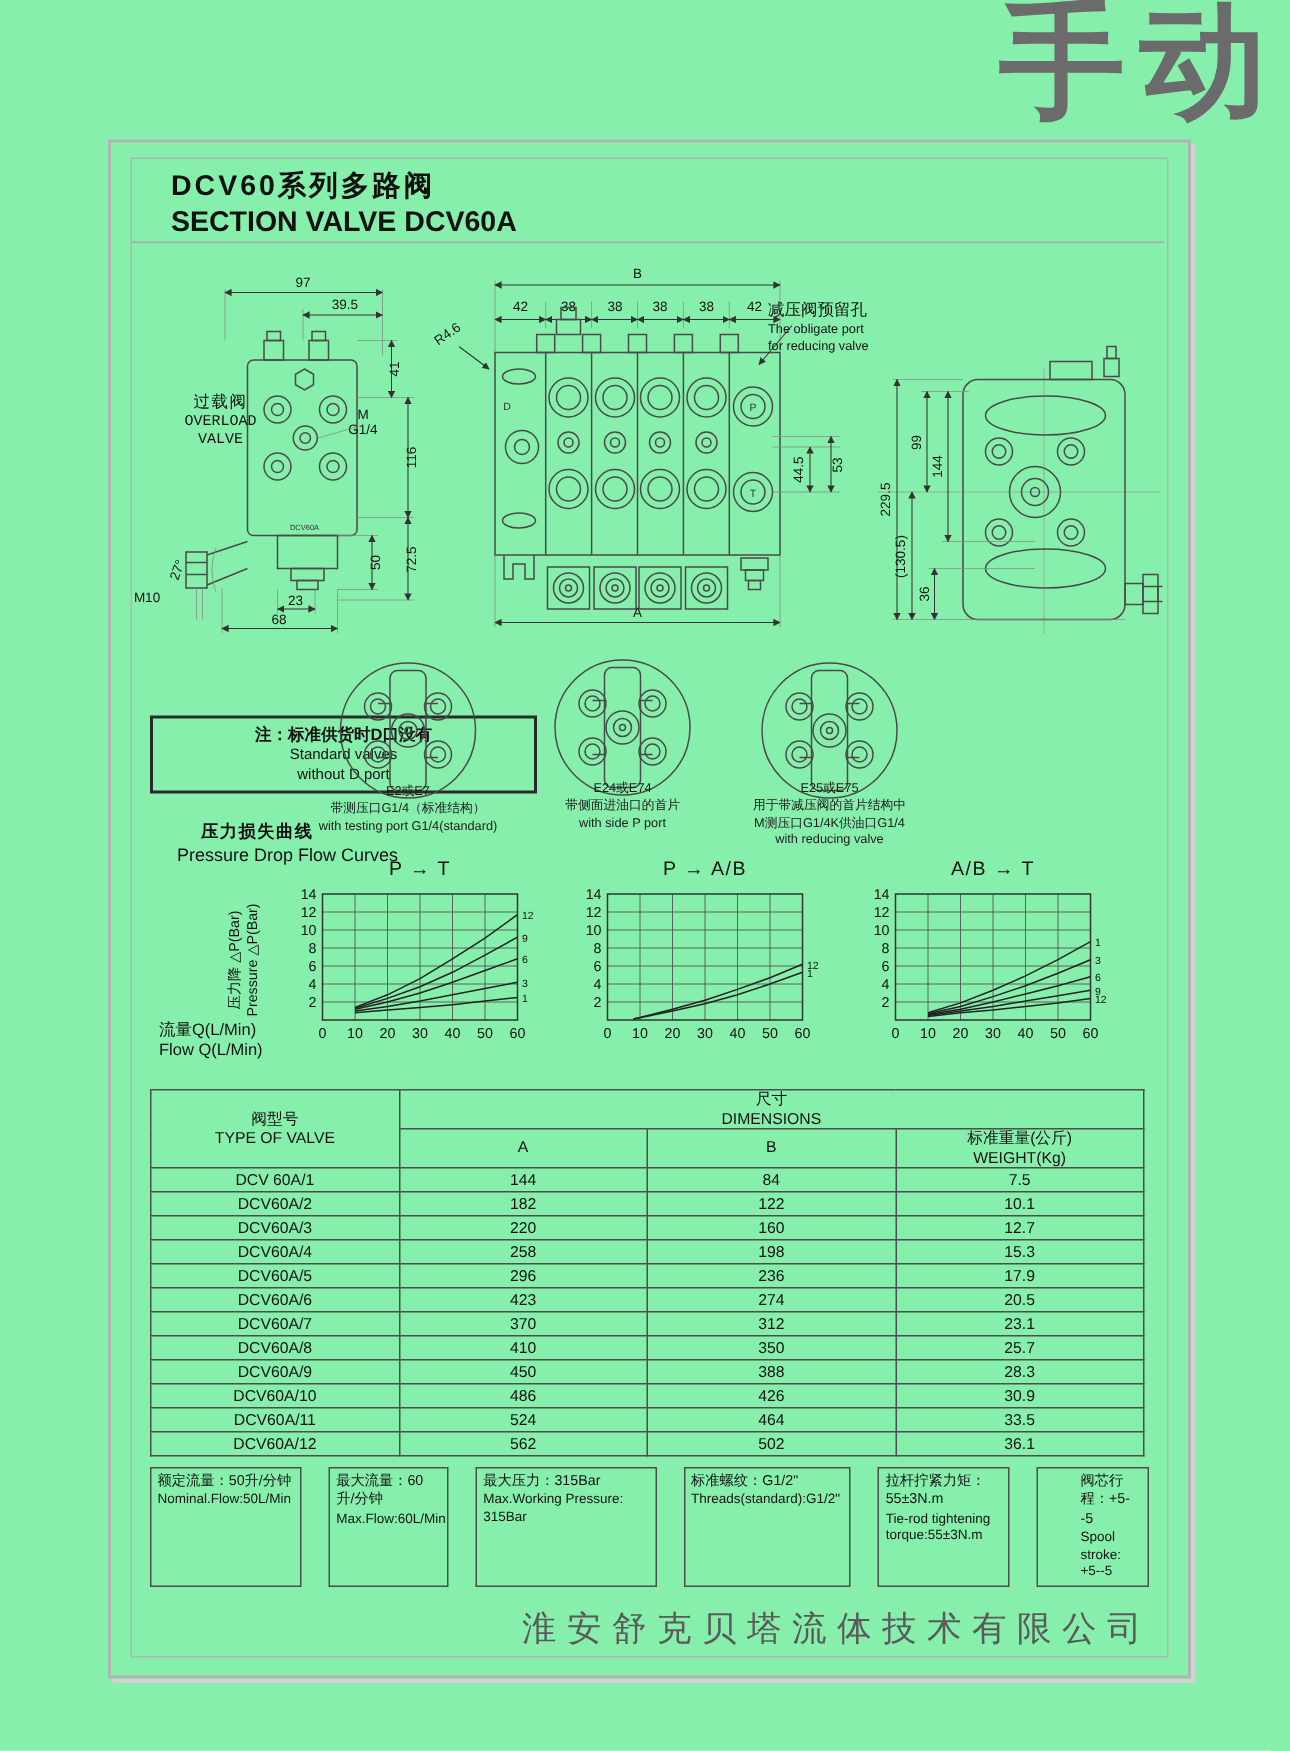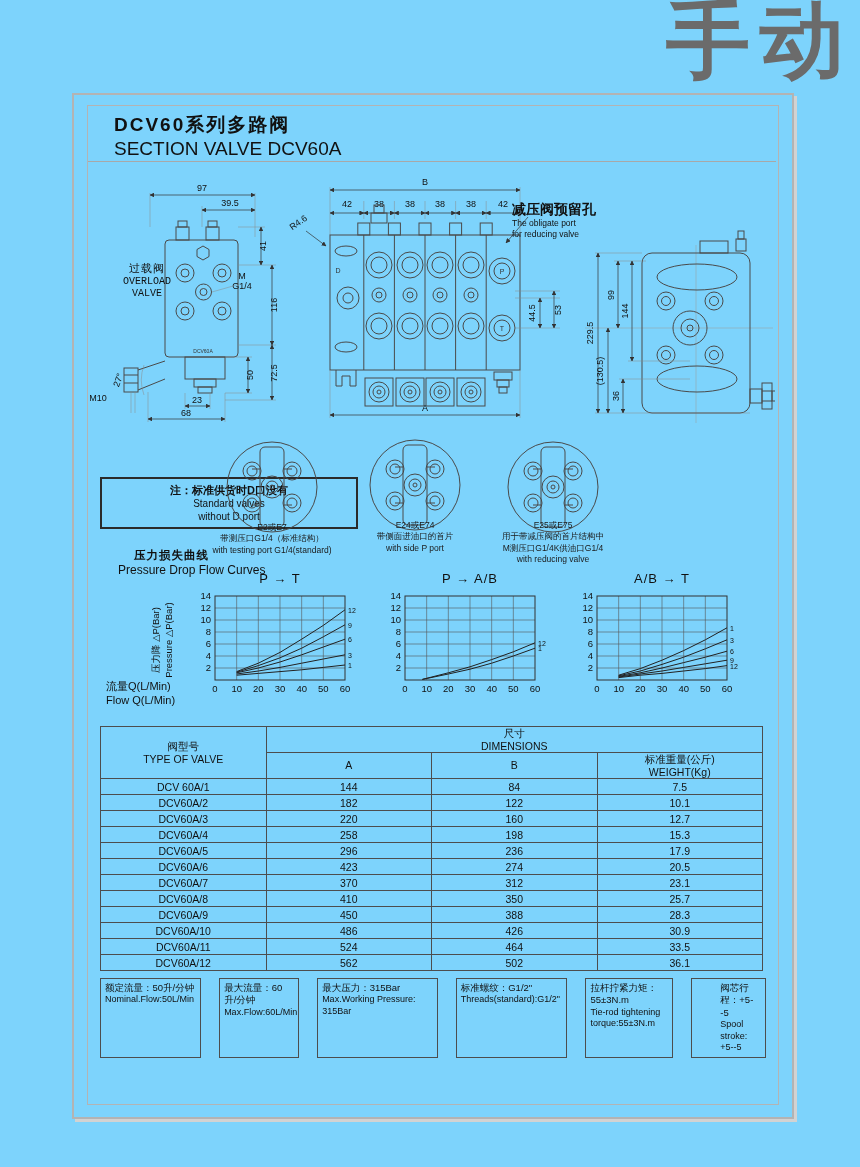--- a/index.html
+++ b/index.html
@@ -1,41 +1,41 @@
 <!DOCTYPE html>
 <html><head>
 <meta charset="utf-8">
 <style>
   html,body{margin:0;padding:0;background:#e8e8e8;}
-  .page{position:relative;width:860px;height:1167px;margin:0 auto;background:#7dd3fc;
+  .page{position:relative;width:860px;height:1167px;margin:0 auto;background:#86efac;
         font-family:"Liberation Sans","DejaVu Sans",sans-serif;color:#111;overflow:hidden;}
   .watermark{position:absolute;top:-16px;right:6px;font-family:"Liberation Serif","DejaVu Serif",serif;
         font-size:84px;font-weight:bold;color:#6b6b6b;letter-spacing:10px;white-space:nowrap;}
   .outer-frame{position:absolute;left:72px;top:93px;width:718px;height:1022px;
         border:2px solid #b3b3b3;box-shadow:3px 3px 0 #d2d2d2;}
   .inner-frame{position:absolute;left:13px;top:10px;right:13px;bottom:12px;border:1px solid #b3b3b3;}
   .title-block{position:absolute;left:88px;top:106px;width:688px;height:56px;box-sizing:border-box;
         border-bottom:1px solid #a8a8a8;padding:7px 0 0 26px;}
   .title-cn{font-size:19px;font-weight:bold;letter-spacing:2px;line-height:1.25;}
-  .title-en{font-size:19px;font-weight:normal;line-height:1.25;}
+  .title-en{font-size:19px;font-weight:bold;line-height:1.25;}
   
   .drawing-svg{position:absolute;left:90px;top:165px;}
   .ln{stroke:#4a4a4a;stroke-width:1;fill:none;}
   .dim{stroke:#333;stroke-width:0.7;fill:none;marker-start:url(#ar);marker-end:url(#ar);}
   .dim1{stroke:#333;stroke-width:0.7;fill:none;marker-end:url(#ar);}
   .ext{stroke:#8a8a8a;stroke-width:0.5;fill:none;}
   .cl{stroke:#9a9a9a;stroke-width:0.5;fill:none;}
   .dimtext{font-size:9px;fill:#111;text-anchor:middle;font-family:"Liberation Sans",sans-serif;}
   .tiny{font-size:5px;fill:#333;text-anchor:middle;font-family:"Liberation Sans",sans-serif;}
   .portletter{font-size:7px;fill:#333;text-anchor:middle;font-family:"Liberation Sans",sans-serif;}
   .overload-label{position:absolute;left:108px;top:262px;width:78px;text-align:center;line-height:1.25;}
   .overload-label .cn{font-size:11px;letter-spacing:1px;}
   .overload-label .en{font-size:10px;font-family:Liberation Mono, monospace;}
   .obligate-note{position:absolute;left:512px;top:200px;width:100px;line-height:1.3;}
-  .obligate-note .cn{font-size:14px;font-weight:bold;}
+  .obligate-note .cn{font-size:11px;}
   .obligate-note .en{font-size:8.5px;}
   .note-box{position:absolute;left:100px;top:477px;width:258px;height:52px;border:2px solid #2a2a2a;
         text-align:center;box-sizing:border-box;padding-top:4px;line-height:1.3;}
   .note-box .l1{font-size:11px;font-weight:bold;}
   .note-box .l2{font-size:10px;}
   .detail{position:absolute;}
   .caption{position:absolute;text-align:center;font-size:8.5px;line-height:1.35;color:#1a1a1a;}
   
   .curves-heading{position:absolute;left:118px;top:549px;line-height:1.2;}
   .curves-heading .cn{font-size:11.5px;font-weight:bold;letter-spacing:1px;margin-left:16px;}
@@ -676,13 +676,14 @@
       <div class="en">Tie-rod tightening</div>
       <div class="en">torque:55±3N.m</div>
     </div>
     <div class="spec-cell" style="width:80px;padding-left:28px;">
       <div class="cn">阀芯行程：+5--5</div>
       <div class="en">Spool stroke: +5--5</div>
       <div class="en"></div>
     </div>
   </div>
 
+  <div class="company">淮安舒克贝塔流体技术有限公司</div>
 </div>
 
 </body></html>

